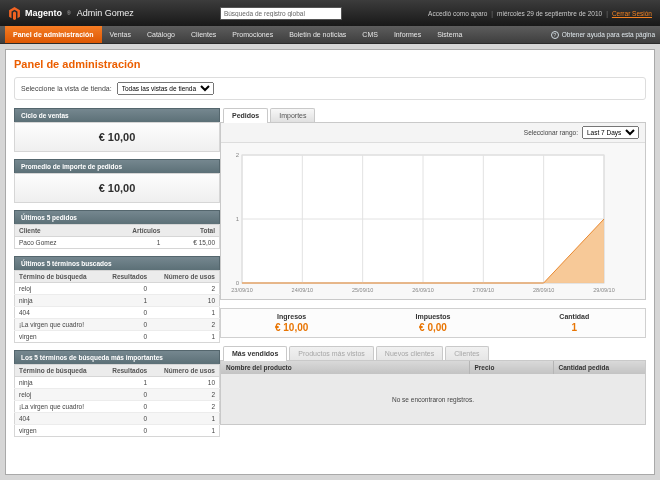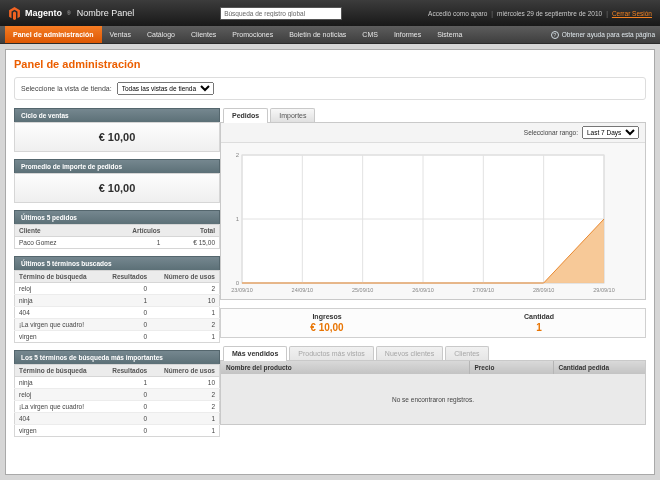--- a/index.html
+++ b/index.html
@@ -137,21 +137,21 @@
   <header class="topbar">
     <div class="brand">
       <span style="line-height:0;">
         <svg width="13" height="13" viewBox="0 0 24 24">
           <path fill="#f26322" d="M12 0 2 5.8v12.4L6.5 20.8V8.4L12 5.2l5.5 3.2v12.4L22 18.2V5.8Z"></path>
           <path fill="#f26322" d="M9.2 22.4V10L12 8.4 14.8 10v12.4L12 24Z"></path>
         </svg>
       </span>
       <span class="name">Magento</span>
         <span class="tm">®</span>
-      <span class="suffix">Nombre Panel</span>
+      <span class="suffix">Admin Gomez</span>
     </div>
     <input class="global-search" value="Búsqueda de registro global" style="">
     <div class="session">
       <span>Accedió como aparo</span>
       <span class="sep">|</span>
       <span>miércoles 29 de septiembre de 2010</span>
       <span class="sep">|</span>
       <span class="logout">Cerrar Sesión</span>
     </div>
   </header>
@@ -341,20 +341,24 @@
                   <polyline points="18,136 78.33333333333334,136 138.66666666666669,136 199,136 259.33333333333337,136 319.6666666666667,136 380,72" fill="none" stroke="#e8882f" stroke-width="1"></polyline>
                 </svg></div>
           </div>
 
           <div class="stats-row">
             <div class="stat">
               <div class="stat-label">Ingresos</div>
               <div class="stat-value">€ 10,00</div>
             </div>
             <div class="stat">
+              <div class="stat-label">Impuestos</div>
+              <div class="stat-value">€ 0,00</div>
+            </div>
+            <div class="stat">
               <div class="stat-label">Cantidad</div>
               <div class="stat-value">1</div>
             </div>
           </div>
 
           <div class="tabbar">
             <span class="tab active">Más vendidos</span>
             <span class="tab disabled">Productos más vistos</span>
             <span class="tab disabled">Nuevos clientes</span>
             <span class="tab disabled">Clientes</span>

